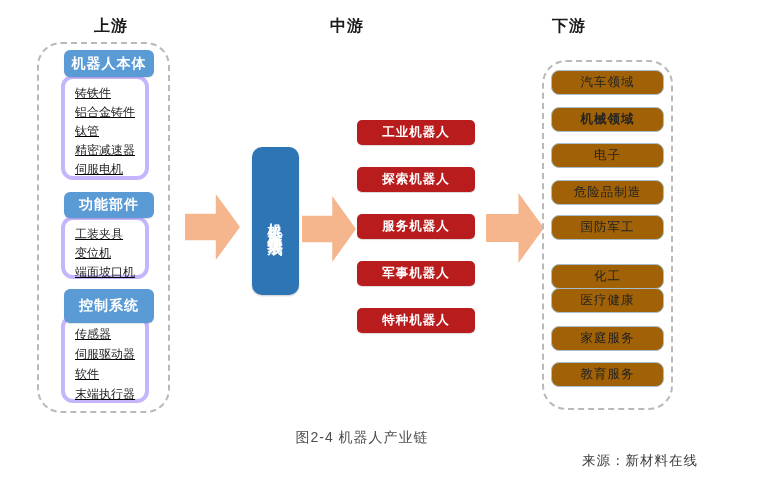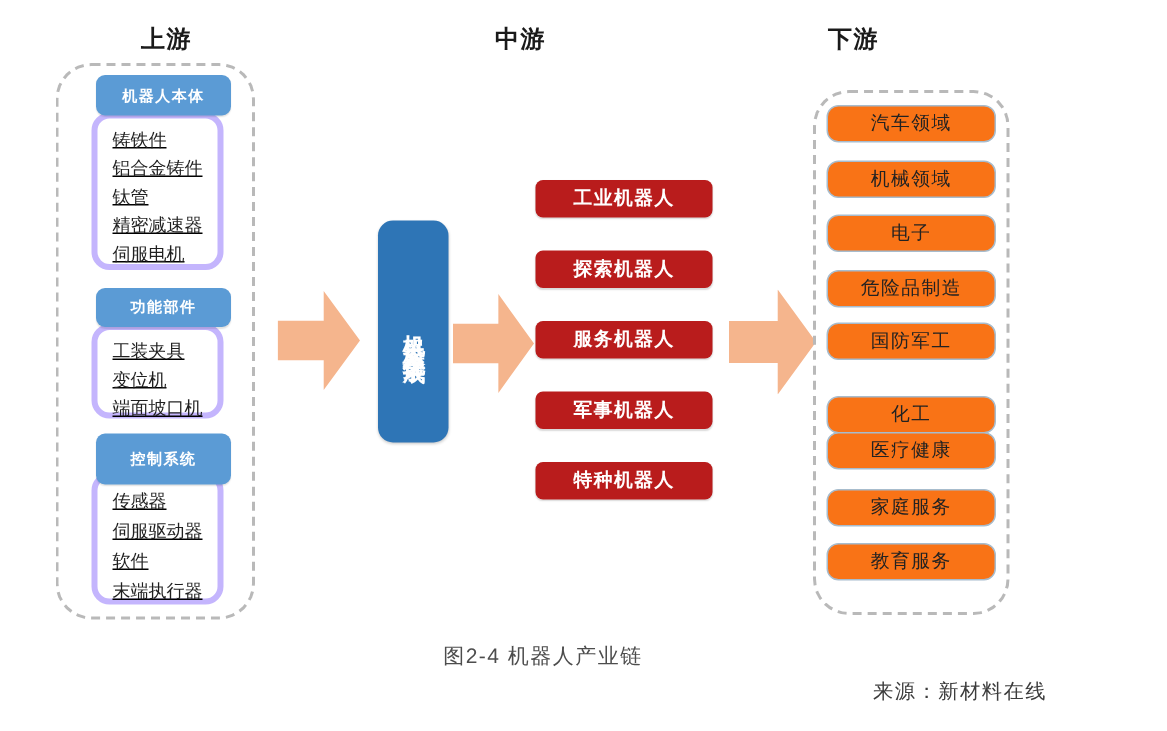--- a/index.html
+++ b/index.html
@@ -19,21 +19,21 @@
 
   .dashed-panel {
     border: 2px dashed #b9b9b9;
     border-radius: 24px;
     background: transparent;
   }
 
   .group-title {
     background: #5b9bd5;
     color: #ffffff;
-    font-size: 10px; font-weight: bold;
+    font-size: 14px; font-weight: bold;
     border-radius: 6px;
     display: flex; align-items: center; justify-content: center;
     letter-spacing: 1px;
     box-shadow: 0 1px 1px rgba(0,0,0,0.12);
     z-index: 2;
   }
 
   .white-list-box {
     background: #ffffff;
     border: 4px solid #c4b5fd;
@@ -71,21 +71,21 @@
   .robot-btn {
     background: #b91c1c;
     border-radius: 5px;
     color: #ffffff; font-size: 12.5px; font-weight: bold;
     display: flex; align-items: center; justify-content: center;
     letter-spacing: 1px;
     box-shadow: 0 1px 1px rgba(0,0,0,0.15);
   }
 
   .field-box {
-    background: #f97316;
+    background: #a16207;
     border: 1px solid #a7bccd;
     border-radius: 8px;
     color: #222222; font-size: 12.5px;
     display: flex; align-items: center; justify-content: center;
     letter-spacing: 1px;
   }
 
   .caption {
     font-size: 14px; color: #4d4d4d;
     text-align: center; letter-spacing: 1px;
@@ -142,21 +142,21 @@
   <div class="abs robot-btn" style="left:357px; top:167px; width:118px; height:25px;">探索机器人</div>
   <div class="abs robot-btn" style="left:357px; top:214px; width:118px; height:25px;">服务机器人</div>
   <div class="abs robot-btn" style="left:357px; top:261px; width:118px; height:25px;">军事机器人</div>
   <div class="abs robot-btn" style="left:357px; top:308px; width:118px; height:25px;">特种机器人</div>
 
   <div class="abs flow-arrow" style="left:486px; top:193px; width:58px; height:70px;"></div>
 
   <div class="abs dashed-panel" style="left:542px; top:60px; width:131px; height:350px;"></div>
 
   <div class="abs field-box" style="left:551px; top:70px; width:113px; height:25px;">汽车领域</div>
-  <div class="abs field-box" style="left:551px; top:107px; width:113px; height:25px;">机械领域</div>
+  <div class="abs field-box" style="left:551px; top:107px; width:113px; height:25px;font-weight:bold;">机械领域</div>
   <div class="abs field-box" style="left:551px; top:143px; width:113px; height:25px;">电子</div>
   <div class="abs field-box" style="left:551px; top:180px; width:113px; height:25px;">危险品制造</div>
   <div class="abs field-box" style="left:551px; top:215px; width:113px; height:25px;">国防军工</div>
   <div class="abs field-box" style="left:551px; top:264px; width:113px; height:25px;">化工</div>
   <div class="abs field-box" style="left:551px; top:288px; width:113px; height:25px;">医疗健康</div>
   <div class="abs field-box" style="left:551px; top:326px; width:113px; height:25px;">家庭服务</div>
   <div class="abs field-box" style="left:551px; top:362px; width:113px; height:25px;">教育服务</div>
 
   <div class="abs caption" style="left:242px; top:429px; width:240px;">图2-4 机器人产业链</div>
   <div class="abs source" style="left:560px; top:452px; width:160px;">来源：新材料在线</div>

